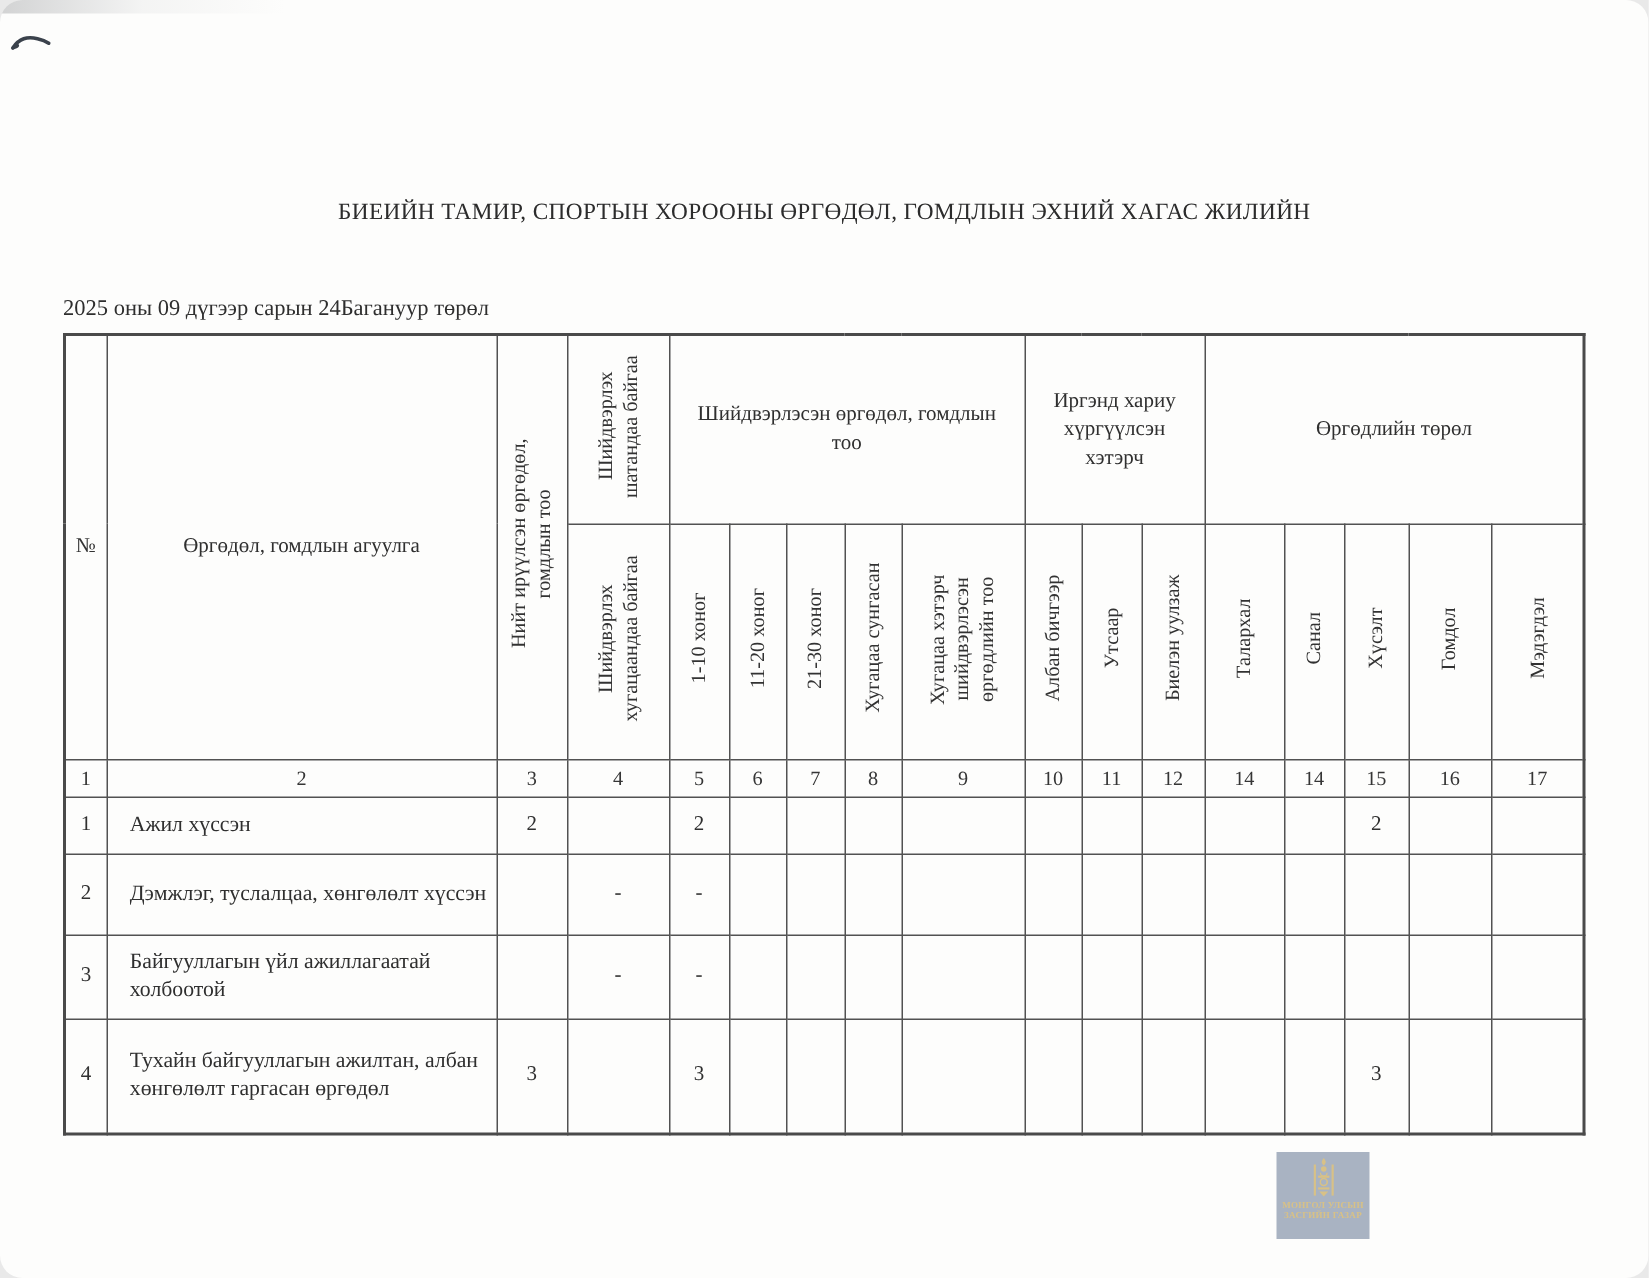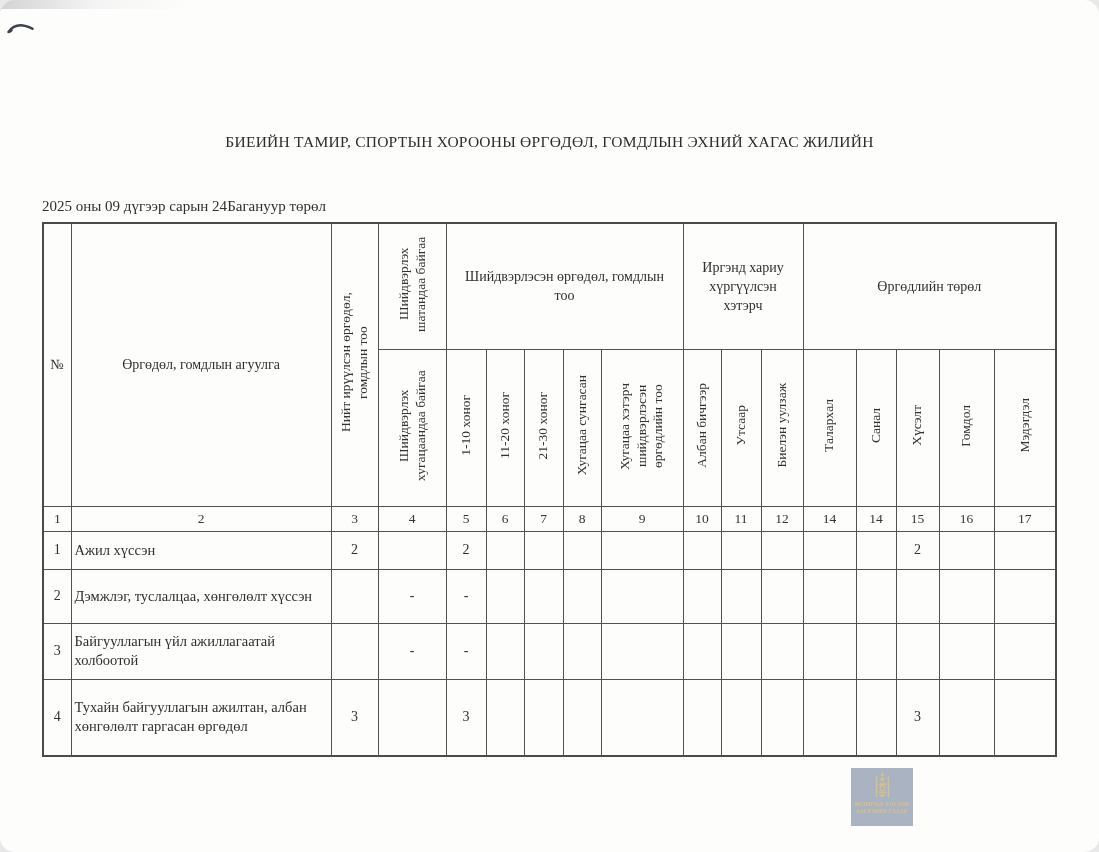--- a/index.html
+++ b/index.html
@@ -43,21 +43,21 @@
   td.group { font-size:14px; line-height:19px; padding:0 8px; color:#2f2f2f; }
   td.hno { font-size:14px; }
   .v {
     display:inline-block; writing-mode:vertical-rl; transform:rotate(180deg);
     line-height:16.5px; font-size:13.5px; max-height:120px; color:#323232;
   }
   .v.tall { max-height:175px; }
   .v.short { max-height:104px; }
   tr.hN td { font-size:13.5px; color:#353535; }
   td.content {
-    text-align:left; padding:4px 6px 4px 3px;
+    text-align:left; padding:4px 6px 4px 15px;
     font-size:14.5px; line-height:19px; color:#2f2f2f;
   }
   td.num, td.val { font-size:14px; color:#303030; }
   .gov-logo {
     position:absolute; left:851px; top:768px; width:62px; height:58px;
     display:flex; flex-direction:column; align-items:center;
     padding-top:4px;
   }
   .gov-logo .lt {
     font-size:6px; line-height:7px; font-weight:bold;

